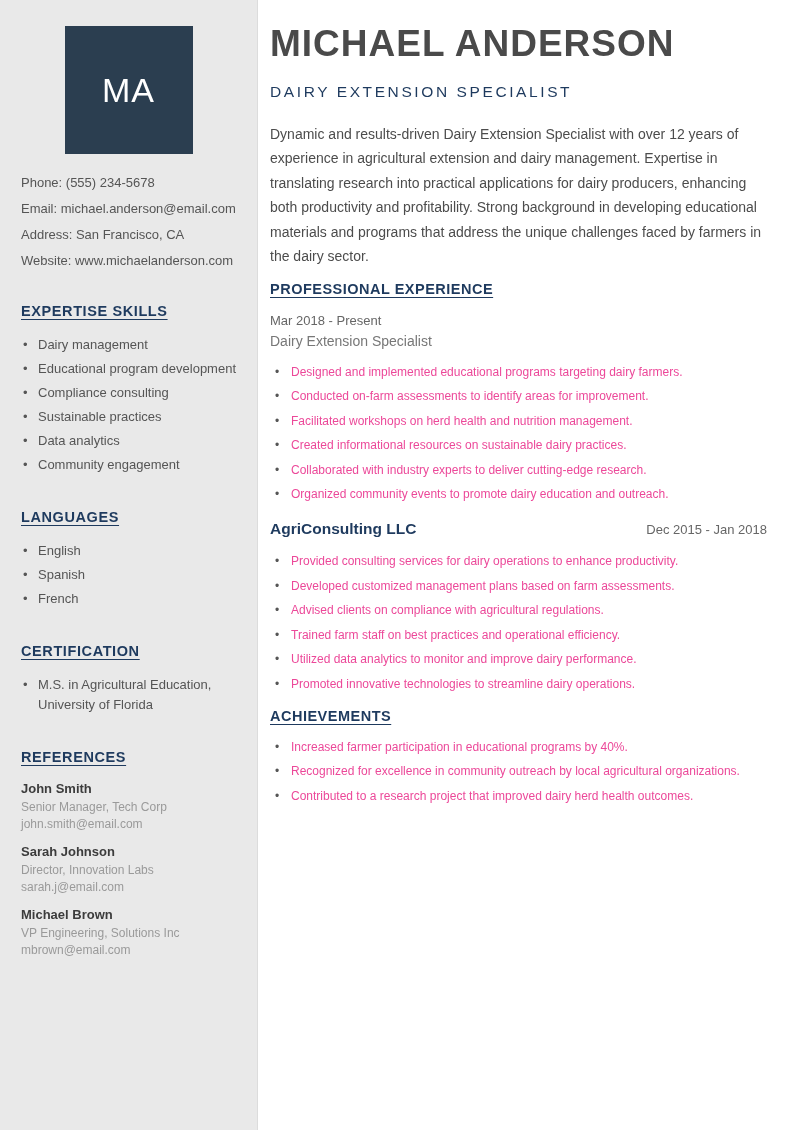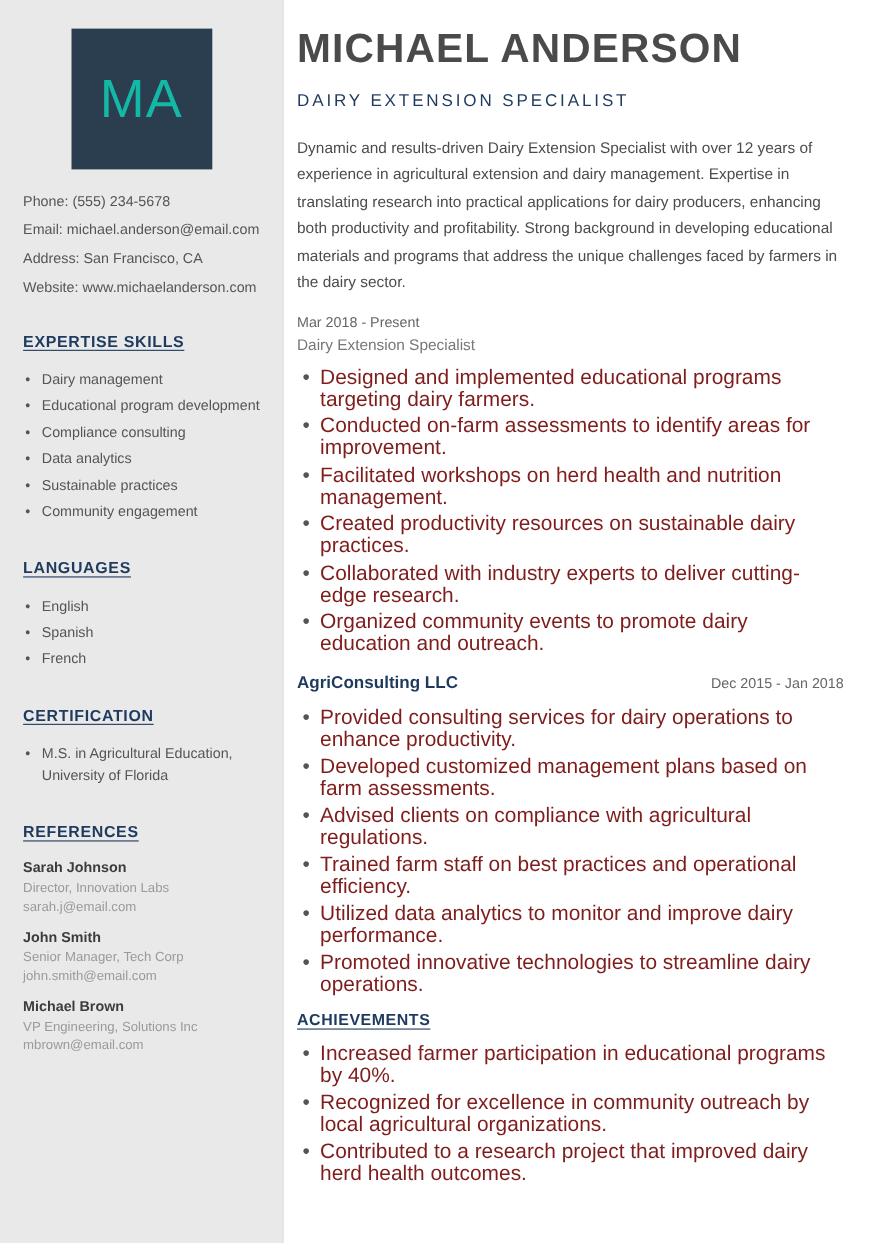--- a/index.html
+++ b/index.html
@@ -29,22 +29,22 @@
   .avatar {
     width: 128px;
     height: 128px;
     margin: 0 auto;
     background: #2b3e50;
     display: flex;
     align-items: center;
     justify-content: center;
   }
   .avatar span {
-    color: #14b8a6;
-    font-size: 49px;
+    color: #ffffff;
+    font-size: 34px;
     letter-spacing: 1px;
   }
   .contact {
     list-style: none;
     margin-top: 20px;
   }
   .contact li {
     font-size: 13px;
     color: #555555;
     line-height: 17px;
@@ -146,22 +146,22 @@
     font-size: 14px;
     color: #777777;
   }
   .bullets {
     list-style: none;
     margin-top: 13px;
   }
   .bullets li {
     position: relative;
     padding-left: 21px;
-    font-size: 19px;
-    color: #7f1d1d;
+    font-size: 12px;
+    color: #ec4899;
     line-height: 20px;
     margin-bottom: 4.5px;
   }
   .bullets li::before {
     content: "\2022";
     position: absolute;
     left: 5px;
     color: #555555;
   }
   .achievements { margin-top: 14px; }
@@ -181,73 +181,74 @@
         <li>Email: michael.anderson@email.com</li>
         <li>Address: San Francisco, CA</li>
         <li>Website: www.michaelanderson.com</li>
       </ul>
 
     <h2 class="side-heading">EXPERTISE SKILLS</h2>
     <ul class="side-list">
         <li>Dairy management</li>
         <li>Educational program development</li>
         <li>Compliance consulting</li>
+        <li>Sustainable practices</li>
         <li>Data analytics</li>
-        <li>Sustainable practices</li>
         <li>Community engagement</li>
       </ul>
 
     <h2 class="side-heading">LANGUAGES</h2>
     <ul class="side-list">
         <li>English</li>
         <li>Spanish</li>
         <li>French</li>
       </ul>
 
     <h2 class="side-heading">CERTIFICATION</h2>
     <ul class="side-list">
         <li>M.S. in Agricultural Education, University of Florida</li>
       </ul>
 
     <h2 class="side-heading">REFERENCES</h2>
     <div class="refs">
         <div class="ref">
+        <div class="ref-name">John Smith</div>
+        <div class="ref-role">Senior Manager, Tech Corp</div>
+        <div class="ref-email">john.smith@email.com</div>
+      </div>
+        <div class="ref">
         <div class="ref-name">Sarah Johnson</div>
         <div class="ref-role">Director, Innovation Labs</div>
         <div class="ref-email">sarah.j@email.com</div>
-      </div>
-        <div class="ref">
-        <div class="ref-name">John Smith</div>
-        <div class="ref-role">Senior Manager, Tech Corp</div>
-        <div class="ref-email">john.smith@email.com</div>
       </div>
         <div class="ref">
         <div class="ref-name">Michael Brown</div>
         <div class="ref-role">VP Engineering, Solutions Inc</div>
         <div class="ref-email">mbrown@email.com</div>
       </div>
       </div>
   </aside>
 
   <main class="main">
     <h1 class="name-title">MICHAEL ANDERSON</h1>
     <div class="subtitle">DAIRY EXTENSION SPECIALIST</div>
     <p class="summary">Dynamic and results-driven Dairy Extension Specialist with over 12 years of experience in agricultural extension and dairy management. Expertise in translating research into practical applications for dairy producers, enhancing both productivity and profitability. Strong background in developing educational materials and programs that address the unique challenges faced by farmers in the dairy sector.</p>
 
+    <h2 class="main-heading">PROFESSIONAL EXPERIENCE</h2>
 
     <section class="job">
       <div class="job-head">
         <span class="dates">Mar 2018 - Present</span>
       </div>
       <div class="role">Dairy Extension Specialist</div>
       <ul class="bullets">
           <li>Designed and implemented educational programs targeting dairy farmers.</li>
           <li>Conducted on-farm assessments to identify areas for improvement.</li>
           <li>Facilitated workshops on herd health and nutrition management.</li>
-          <li>Created productivity resources on sustainable dairy practices.</li>
+          <li>Created informational resources on sustainable dairy practices.</li>
           <li>Collaborated with industry experts to deliver cutting-edge research.</li>
           <li>Organized community events to promote dairy education and outreach.</li>
         </ul>
     </section>
 
     <section class="job">
       <div class="job-head">
         <span class="company">AgriConsulting LLC</span>
         <span class="dates">Dec 2015 - Jan 2018</span>
       </div>

